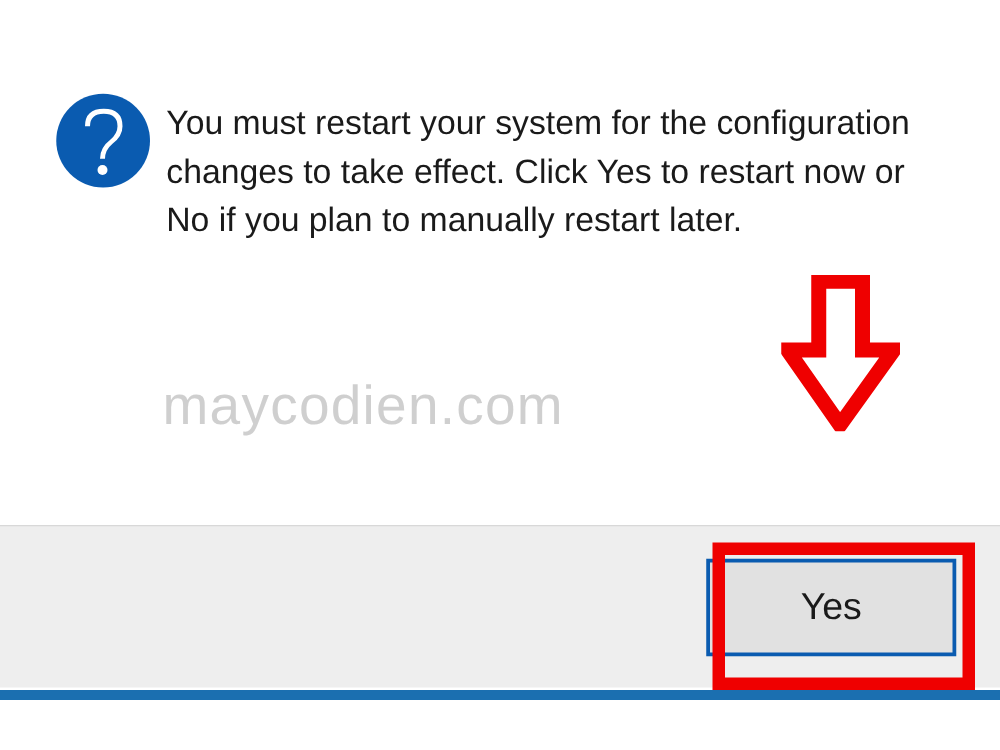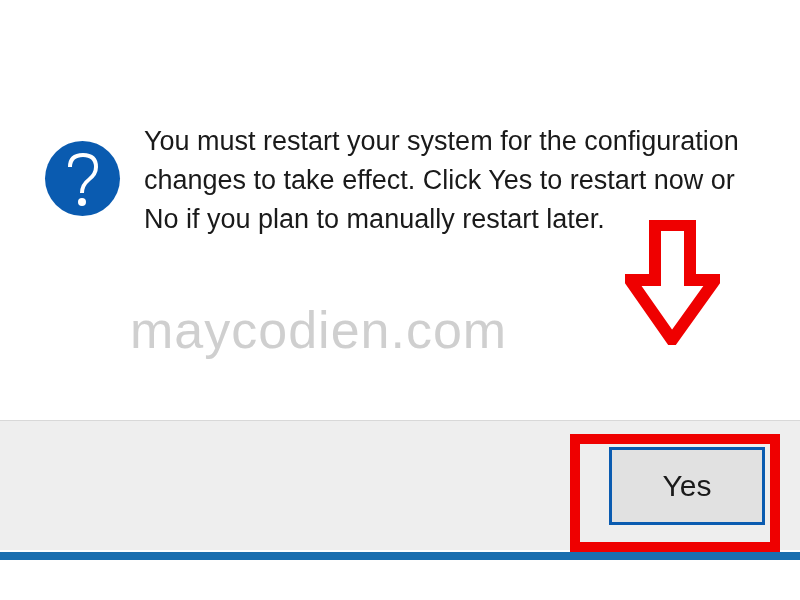--- a/index.html
+++ b/index.html
@@ -10,23 +10,22 @@
       background: #ffffff;
       position: relative;
       overflow: hidden;
     }
     .dialog-content {
       position: absolute;
       top: 75px;
       left: 45px;
       right: 45px;
       display: flex;
-      align-items: center;
-      gap: 24px;
-      margin-top: 43px;
+      align-items: flex-start;
+      gap: 13px;
     }
     .question-icon {
       width: 75px;
       height: 75px;
       border-radius: 50%;
       background: #0a5bb0;
       display: flex;
       align-items: center;
       justify-content: center;
       flex-shrink: 0;
@@ -39,21 +38,21 @@
       font-size: 27px;
       line-height: 1.45;
       color: #1a1a1a;
       font-weight: 400;
       padding-top: 4px;
     }
     .watermark {
       position: absolute;
       top: 300px;
       left: 130px;
-      font-size: 52px;
+      font-size: 44px;
       color: #c0c0c0;
       opacity: 0.75;
       letter-spacing: 1px;
       font-weight: 400;
       pointer-events: none;
     }
     .annotation-arrow {
       position: absolute;
       top: 220px;
       left: 625px;
@@ -67,21 +66,21 @@
       height: 130px;
       background: #eeeeee;
       border-top: 1px solid #d8d8d8;
       display: flex;
       align-items: center;
       justify-content: flex-end;
       padding-right: 35px;
       gap: 30px;
     }
     .dialog-button {
-      width: 156px;
+      width: 200px;
       height: 78px;
       background: #e8e8e8;
       border: 2px solid #888888;
       font-size: 30px;
       color: #1a1a1a;
       cursor: pointer;
       font-family: inherit;
     }
     .dialog-button.default {
       border: 3px solid #0a5bb0;

